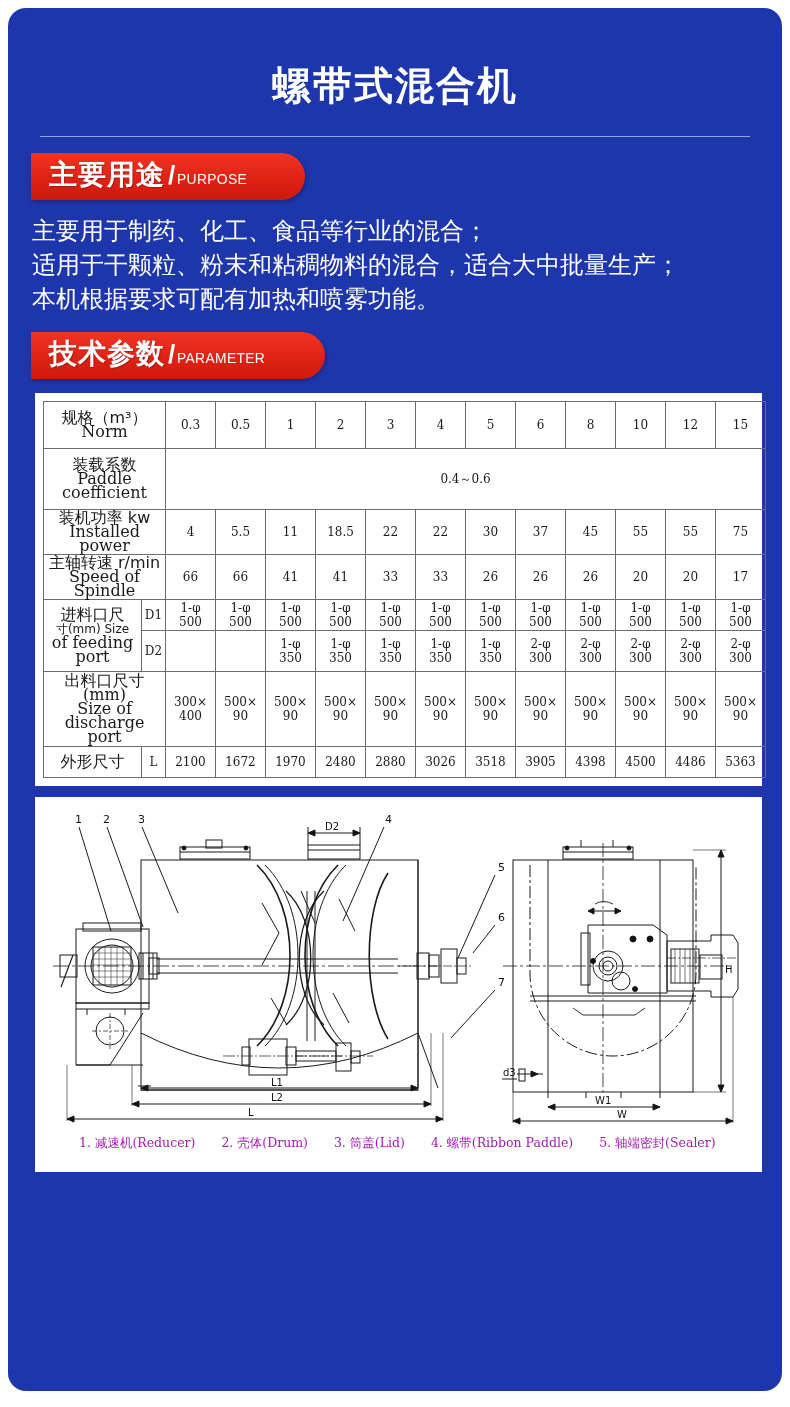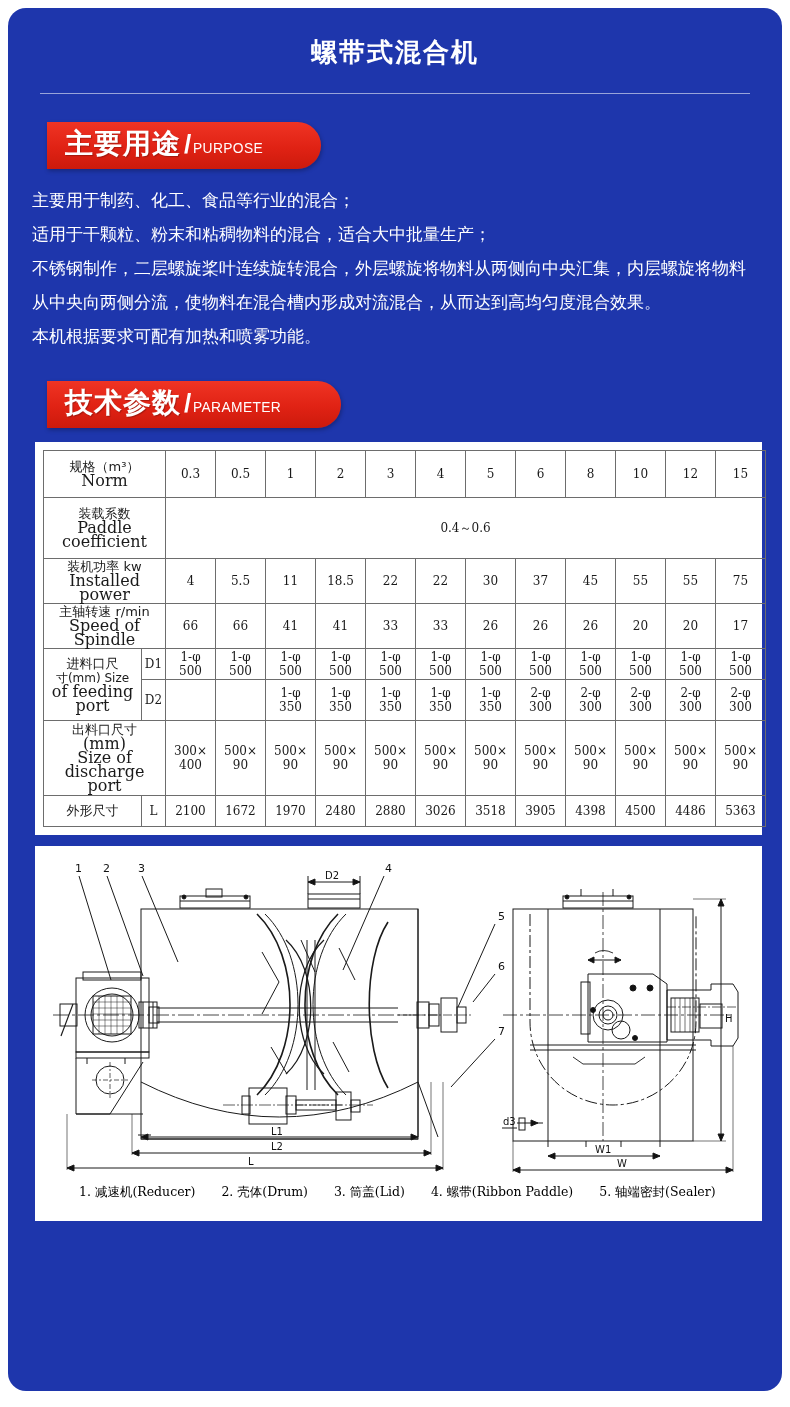--- a/index.html
+++ b/index.html
@@ -28,36 +28,37 @@
     background: #1e36ac;
     border-radius: 18px;
     box-sizing: border-box;
     overflow: hidden;
   }
 
   
   .title {
     text-align: center;
     color: #ffffff;
-    font-size: 26px;
+    font-size: 39px;
     font-weight: bold;
     letter-spacing: 2px;
     padding-top: 27px;
     font-family: "DejaVu Sans", "Liberation Sans", sans-serif;
+    margin-top: 24px;
   }
   .divider {
     height: 1px;
     background: rgba(255,255,255,0.55);
     margin: 23px 32px 0 32px;
   }
 
   
   .badge-wrap {
-    padding-left: 39px;
-    margin-top: 28px;
+    padding-left: 23px;
+    margin-top: 16px;
   }
   .badge {
     display: inline-flex;
     align-items: baseline;
     background: linear-gradient(180deg,#ef3424 0%, #e02214 55%, #cc1a0c 100%);
     border-radius: 0 26px 26px 0;
     padding: 7px 52px 9px 18px;
     box-shadow: 1px 2px 4px rgba(0,0,0,0.28);
     position: relative;
   }
@@ -82,21 +83,21 @@
     font-weight: normal;
     letter-spacing: 0.4px;
     font-family: "Liberation Sans", sans-serif;
     transform: scaleX(0.92);
     transform-origin: left bottom;
   }
 
   
   .body-text {
     color: #ffffff;
-    font-size: 17px;
+    font-size: 24px;
     line-height: 34px;
     padding: 14px 22px 0 24px;
     font-family: "DejaVu Sans", "Liberation Sans", sans-serif;
     letter-spacing: 0px;
   }
   .body-text p { margin: 0; }
 
   
   .table-panel {
     margin: 14px 20px 0 27px;
@@ -120,21 +121,21 @@
     padding: 1px 0;
     line-height: 14px;
   }
   td.lbl {
     font-size: 12.5px;
     line-height: 17px;
     padding: 2px 2px;
   }
   td.lbl .cn {
     font-family: "DejaVu Sans", "Liberation Sans", sans-serif;
-    font-size: 13px;
+    font-size: 16px;
   }
   td.lbl .en {
     font-family: "DejaVu Serif", "Liberation Serif", serif;
     font-size: 16px;
   }
   td.dcell {
     font-size: 12.5px;
   }
   td.two-line {
     font-size: 12px;
@@ -156,21 +157,21 @@
     margin: 11px 20px 0 27px;
     background: #ffffff;
     width: 727px;
     box-sizing: border-box;
     padding: 6px 8px 8px 8px;
     position: relative;
   }
   .diagram-svg { display: block; width: 100%; height: 325px; }
   .legend {
     font-family: "DejaVu Serif", "Liberation Serif", serif;
-    color: #000000;
+    color: #a21caf;
     font-size: 12.5px;
     line-height: 26px;
     padding: 2px 0 8px 36px;
   }
   .legend .sp { display: inline-block; }
   .legend-row2 { padding-left: 36px; }
   .legend .gap { display:inline-block; width: 22px; }
   .legend .gap2 { display:inline-block; width: 40px; }
 </style>
 </head>
@@ -186,21 +187,20 @@
       <div class="badge">
         <span class="cn">主要用途</span>
         <span class="slash">/</span>
         <span class="en">PURPOSE</span>
       </div>
     </div>
 
     <div class="body-text">
       <p>主要用于制药、化工、食品等行业的混合；</p>
       <p>适用于干颗粒、粉末和粘稠物料的混合，适合大中批量生产；</p>
-      <p>不锈钢制作，二层螺旋桨叶连续旋转混合，外层螺旋将物料从两侧向中央汇集，内层螺旋将物料从中央向两侧分流，使物料在混合槽内形成对流混合，从而达到高均匀度混合效果。</p>
       <p>本机根据要求可配有加热和喷雾功能。</p>
     </div>
 
     <div class="badge-wrap">
       <div class="badge">
         <span class="cn">技术参数</span>
         <span class="slash">/</span>
         <span class="en">PARAMETER</span>
       </div>
     </div>

